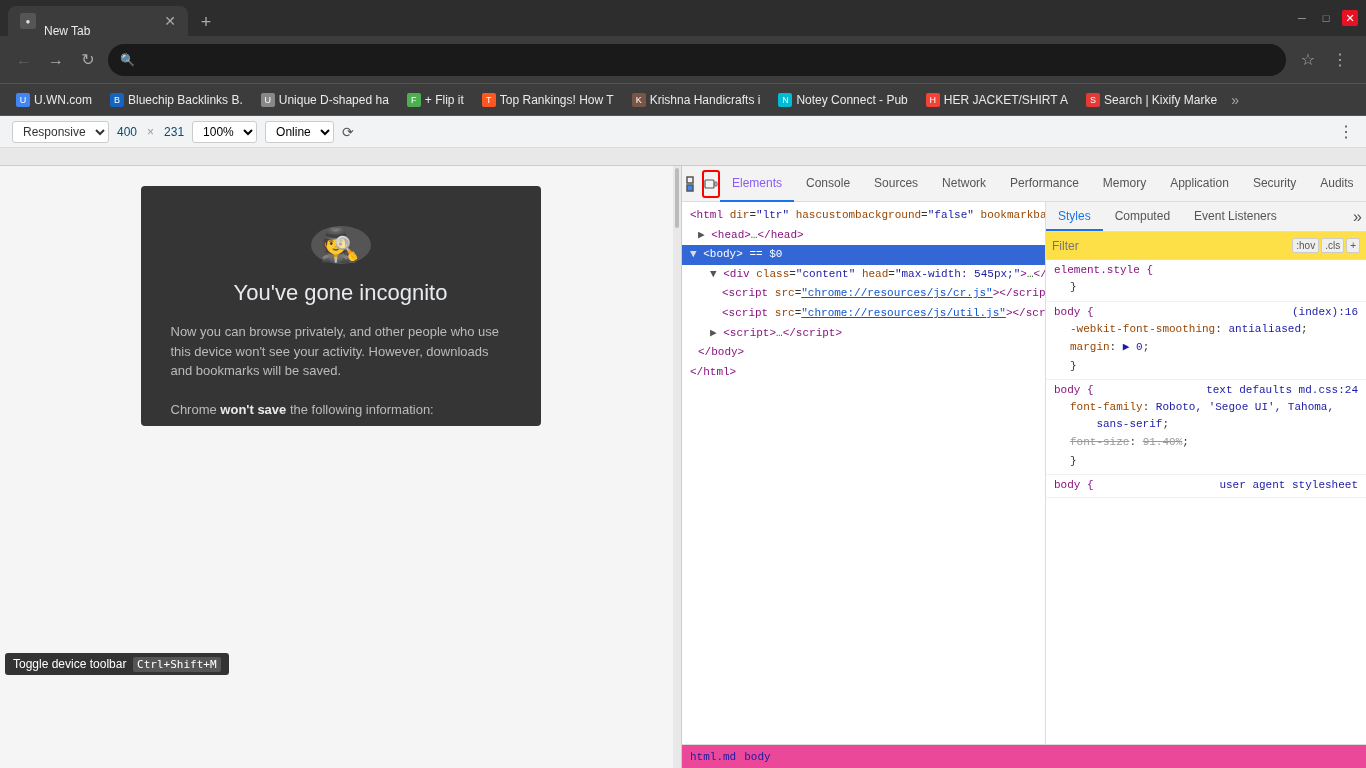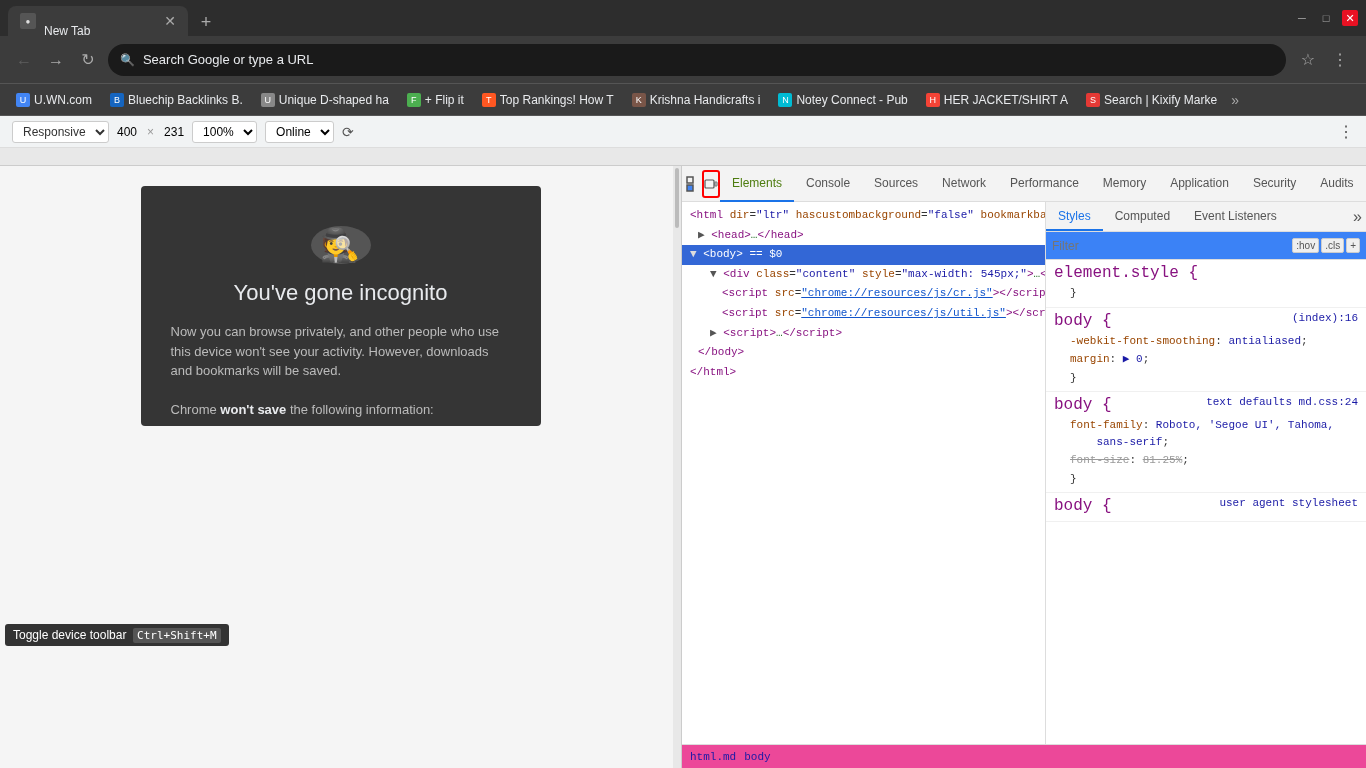--- a/index.html
+++ b/index.html
@@ -61,21 +61,21 @@
 
     
     .device-toolbar-bar {
       height: 32px; background: #f1f3f4; display: flex; align-items: center;
       padding: 0 12px; gap: 8px; font-size: 12px; color: #333; border-bottom: 1px solid #ddd;
     }
     .dt-select {
       background: #fff; border: 1px solid #ccc; border-radius: 3px; padding: 2px 6px;
       font-size: 12px; color: #333; cursor: pointer;
     }
-    .dt-dim { color: #000000; }
+    .dt-dim { color: #0c4a6e; }
     .dt-x { color: #999; margin: 0 2px; }
     .dt-zoom { background: #fff; border: 1px solid #ccc; border-radius: 3px; padding: 2px 6px; font-size: 12px; }
     .dt-online { background: #fff; border: 1px solid #ccc; border-radius: 3px; padding: 2px 6px; font-size: 12px; cursor: pointer; }
     .dt-more { margin-left: auto; color: #555; cursor: pointer; }
     .ruler-area { height: 18px; background: #e8e8e8; border-bottom: 1px solid #ccc; position: relative; overflow: hidden; }
 
     
     .main-area { flex: 1; display: flex; overflow: hidden; }
 
     
@@ -106,21 +106,21 @@
     
     .devtools-tabs {
       height: 36px; background: #f3f3f3; display: flex; align-items: center;
       border-bottom: 1px solid #ddd; padding: 0 4px; gap: 0;
     }
     .dt-icon-btn { width: 28px; height: 28px; display: flex; align-items: center; justify-content: center; cursor: pointer; color: #555; font-size: 14px; border-radius: 3px; }
     .devtools-tab {
       height: 36px; padding: 0 12px; display: flex; align-items: center;
       color: #555; font-size: 12px; cursor: pointer; border-bottom: 2px solid transparent;
     }
-    .devtools-tab.active { color: #4d7c0f; border-bottom: 2px solid #1a73e8; }
+    .devtools-tab.active { color: #8b5cf6; border-bottom: 2px solid #1a73e8; }
     .dt-actions { margin-left: auto; display: flex; }
 
     
     .devtools-content { flex: 1; display: flex; overflow: hidden; }
 
     
     .dom-panel {
       flex: 1; background: #fff; overflow: auto; border-right: 1px solid #ddd; padding: 4px 0;
     }
     .dom-line {
@@ -144,42 +144,42 @@
     }
     .styles-tabs {
       height: 30px; background: #f3f3f3; display: flex; border-bottom: 1px solid #ddd;
     }
     .styles-tab {
       padding: 0 12px; display: flex; align-items: center; font-size: 12px;
       color: #555; cursor: pointer; border-bottom: 2px solid transparent;
     }
     .styles-tab.active { color: #1a73e8; border-bottom: 2px solid #1a73e8; }
     .filter-bar {
-      height: 28px; background: #3b82f6; display: flex; align-items: center;
+      height: 28px; background: #fde047; display: flex; align-items: center;
       padding: 0 6px; border-bottom: 1px solid #ddd;
     }
     .filter-input {
       flex: 1; border: none; outline: none; font-size: 12px; color: #333;
       background: transparent;
     }
     .filter-actions { display: flex; gap: 2px; padding-left: 32px; }
     .filter-btn { font-size: 10px; color: #555; cursor: pointer; padding: 1px 3px; border: 1px solid #ccc; border-radius: 2px; }
     .css-block { padding: 4px 8px; border-bottom: 1px solid #f0f0f0; }
-    .css-selector { color: #881280; font-family: 'Courier New', monospace; font-size: 16px; margin-bottom: 2px; }
+    .css-selector { color: #881280; font-family: 'Courier New', monospace; font-size: 11px; margin-bottom: 2px; }
     .css-source { color: #1a1aa6; font-family: 'Courier New', monospace; font-size: 11px; margin-left: auto; }
     .css-header { display: flex; justify-content: space-between; }
     .css-rule { font-family: 'Courier New', monospace; font-size: 11px; padding: 1px 0 1px 16px; color: #333; line-height: 1.5; }
     .css-prop { color: #994500; }
     .css-val { color: #1a1aa6; }
     .css-strikethrough { text-decoration: line-through; color: #999; }
     .css-colon { color: #333; }
 
     
     .tooltip {
-      position: absolute; left: 5px; top: 458px;
+      position: absolute; left: 5px; top: 487px;
       background: #333; color: #fff; font-size: 12px; padding: 4px 8px;
       border-radius: 3px; white-space: nowrap; z-index: 100; pointer-events: none;
     }
     .tooltip kbd {
       background: #555; padding: 1px 4px; border-radius: 2px; font-size: 11px;
       font-family: monospace;
     }
 
     
     .breadcrumb-bar {
@@ -210,21 +210,20 @@
       <div class="win-btn close">✕</div>
     </div>
   </div>
 
   <div class="address-bar">
     <div class="nav-btn disabled">←</div>
     <div class="nav-btn">→</div>
     <div class="nav-btn">↻</div>
     <div class="url-bar">
       <span class="url-icon">🔍</span>
-      <span class="url-text">Search Google or type a URL</span>
     </div>
     <div class="address-actions">
       <div class="addr-btn">☆</div>
       <div class="addr-btn">⋮</div>
     </div>
   </div>
 
   <div class="bookmarks-bar">
     <div class="bookmark-item">
       <div class="bm-favicon" style="background:#4285f4;">U</div>
@@ -341,21 +340,21 @@
           <div class="dom-line">
             <span class="dom-tag">&lt;html</span> <span class="dom-attr-name">dir</span>=<span class="dom-attr-value">"ltr"</span> <span class="dom-attr-name">hascustombackground</span>=<span class="dom-attr-value">"false"</span> <span class="dom-attr-name">bookmarkbarattached</span>= = =
           </div>
           <div class="dom-line indent1">
             <span class="dom-arrow">▶</span> <span class="dom-tag">&lt;head&gt;</span><span class="dom-comment">…</span><span class="dom-tag">&lt;/head&gt;</span>
           </div>
           <div class="dom-line dom-selected">
             <span class="dom-arrow" style="color:#ddd;">▼</span> &lt;body&gt; == $0
           </div>
           <div class="dom-line indent2">
-            <span class="dom-arrow">▼</span> <span class="dom-tag">&lt;div</span> <span class="dom-attr-name">class</span>=<span class="dom-attr-value">"content"</span> <span class="dom-attr-name">style</span>=<span class="dom-attr-value">"max-width: 545px;"</span><span class="dom-tag">&gt;</span><span class="dom-comment">…</span><span class="dom-tag">&lt;/div&gt;</span>
+            <span class="dom-arrow">▼</span> <span class="dom-tag">&lt;div</span> <span class="dom-attr-name">class</span>=<span class="dom-attr-value">"content"</span> <span class="dom-attr-name">head</span>=<span class="dom-attr-value">"max-width: 545px;"</span><span class="dom-tag">&gt;</span><span class="dom-comment">…</span><span class="dom-tag">&lt;/div&gt;</span>
           </div>
           <div class="dom-line indent3">
             <span class="dom-tag">&lt;script</span> <span class="dom-attr-name">src</span>=<a class="dom-link">"chrome://resources/js/cr.js"</a><span class="dom-tag">&gt;&lt;/script&gt;</span>
           </div>
           <div class="dom-line indent3">
             <span class="dom-tag">&lt;script</span> <span class="dom-attr-name">src</span>=<a class="dom-link">"chrome://resources/js/util.js"</a><span class="dom-tag">&gt;&lt;/script&gt;</span>
           </div>
           <div class="dom-line indent2">
             <span class="dom-arrow">▶</span> <span class="dom-tag">&lt;script&gt;</span><span class="dom-comment">…</span><span class="dom-tag">&lt;/script&gt;</span>
           </div>
@@ -409,21 +408,21 @@
 
           <div class="css-block">
             <div class="css-header">
               <span class="css-selector">body {</span>
               <span class="css-source">text defaults md.css:24</span>
             </div>
             <div class="css-rule">
               <span class="css-prop">font-family</span>: <span class="css-val">Roboto, 'Segoe UI', Tahoma,<br>&nbsp;&nbsp;&nbsp;&nbsp;sans-serif</span>;
             </div>
             <div class="css-rule">
-              <span class="css-prop css-strikethrough">font-size</span>: <span class="css-val css-strikethrough">81.25%</span>;
+              <span class="css-prop css-strikethrough">font-size</span>: <span class="css-val css-strikethrough">91.40%</span>;
             </div>
             <div class="css-rule">}</div>
           </div>
 
           <div class="css-block">
             <div class="css-header">
               <span class="css-selector">body {</span>
               <span class="css-source">user agent stylesheet</span>
             </div>
           </div>

